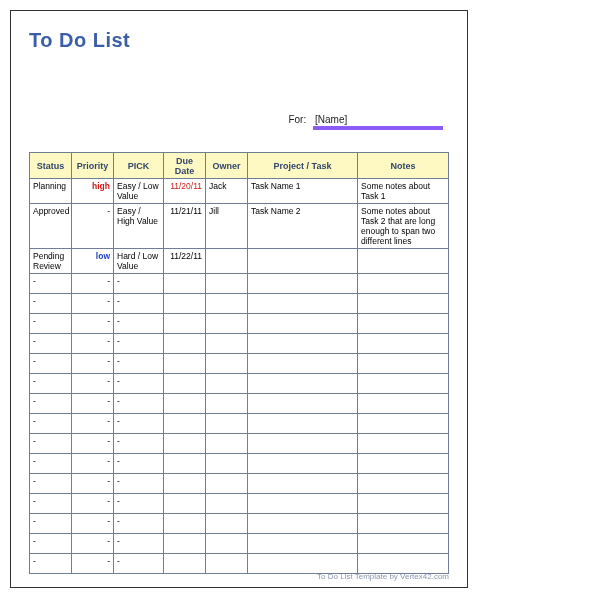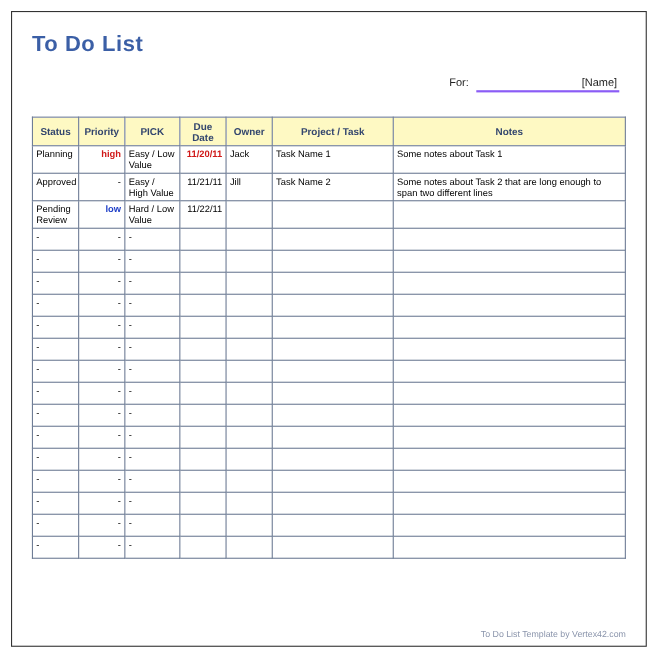--- a/index.html
+++ b/index.html
@@ -6,21 +6,21 @@
   body {
     margin: 0;
     padding: 10px;
     background: #ffffff;
     font-family: Arial, Helvetica, sans-serif;
     width: 600px;
     height: 600px;
   }
   .sheet {
     border: 1px solid #333;
-    width: 578px;
+    width: 458px;
     height: 578px;
     padding: 18px 18px 8px 18px;
     position: relative;
     background: #fff;
   }
   .title {
     color: #3b5fa6;
     font-size: 20px;
     font-weight: bold;
     letter-spacing: 0.5px;
@@ -29,24 +29,25 @@
   .for-line {
     text-align: right;
     font-size: 10px;
     color: #222;
     margin-bottom: 22px;
     padding-right: 6px;
   }
   .for-line .for-label { margin-right: 4px; }
   .for-line .for-value {
     display: inline-block;
-    border-bottom: 2px solid #8b5cf6;
+    border-bottom: 4px solid #8b5cf6;
     min-width: 130px;
-    text-align: right;
+    text-align: left;
     padding: 0 2px 1px 2px;
+    margin-top: 44px;
   }
   table.todo {
     width: 100%;
     border-collapse: collapse;
     table-layout: fixed;
   }
   table.todo th, table.todo td {
     border: 1px solid #6f7d96;
     font-size: 8.5px;
     padding: 2px 3px;
@@ -66,21 +67,21 @@
   col.c-status  { width: 42px; }
   col.c-priority{ width: 42px; }
   col.c-pick    { width: 50px; }
   col.c-due     { width: 42px; }
   col.c-owner   { width: 42px; }
   col.c-task    { width: 110px; }
   col.c-notes   { width: auto; }
   .center { text-align: right; }
   .prio-high { color: #d01818; font-weight: bold; }
   .prio-low  { color: #2040c8; font-weight: bold; }
-  .due-hot   { color: #d01818; font-weight: bold; }
+  .due-hot   { color: #d01818; font-weight: normal; }
   .footer {
     position: absolute;
     right: 18px;
     bottom: 6px;
     font-size: 8px;
     color: #8a94ab;
   }
 </style>
 </head>
 <body>

